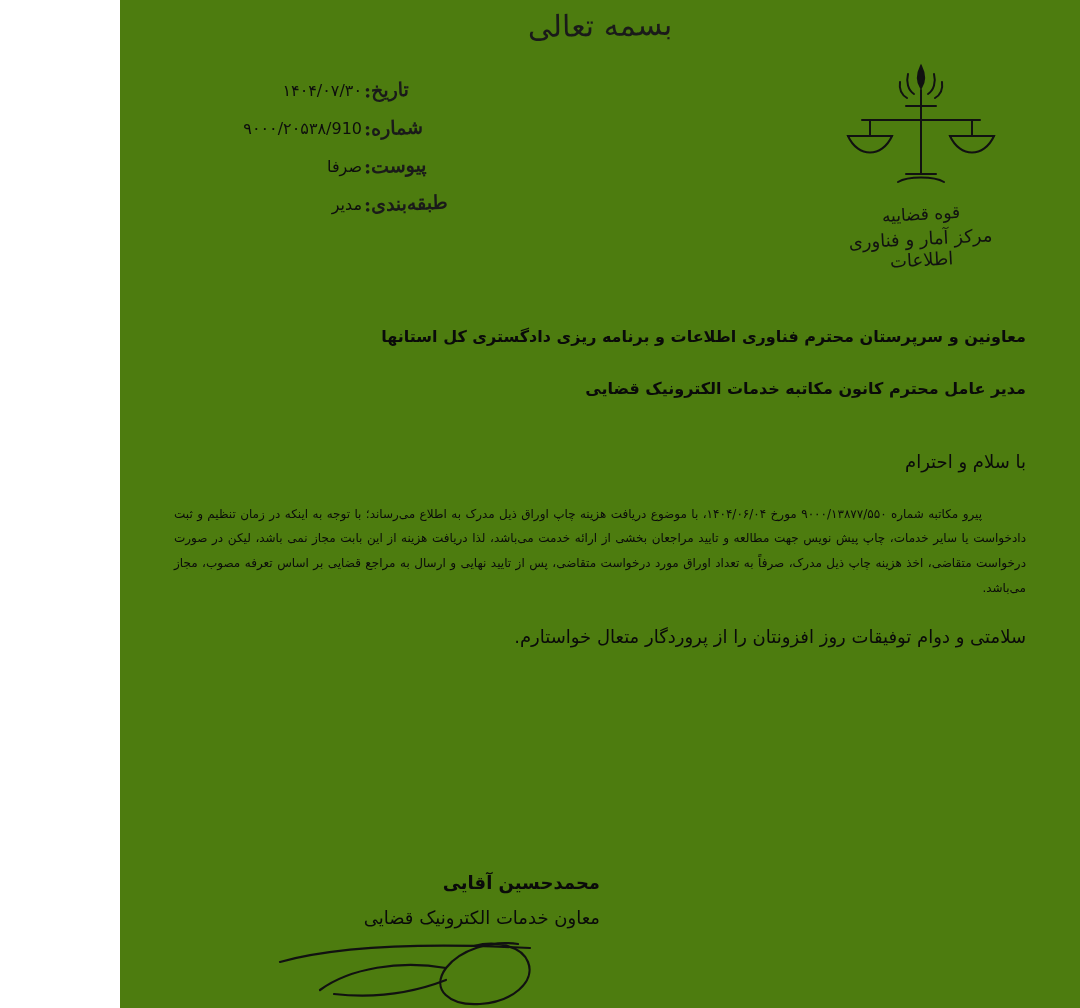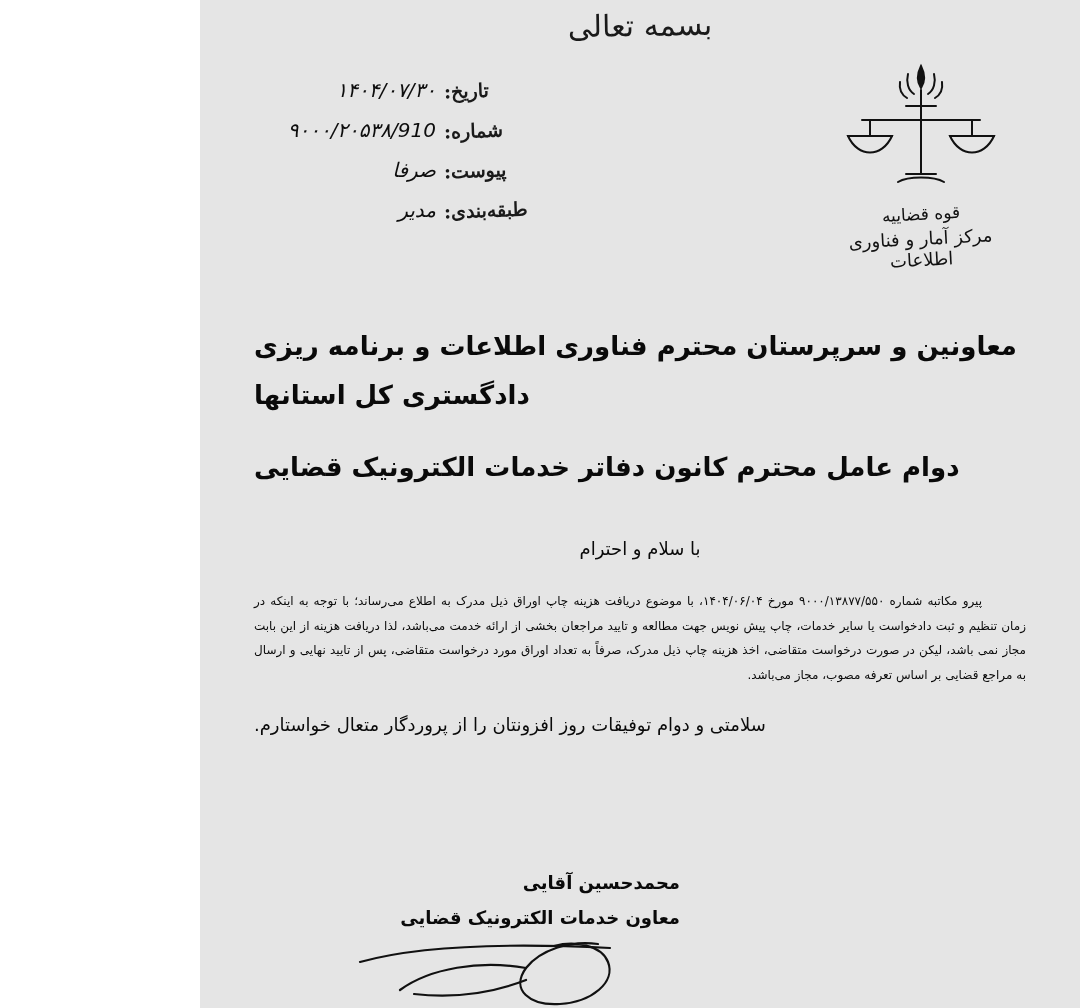--- a/index.html
+++ b/index.html
@@ -11,23 +11,23 @@
     width: 1080px;
     height: 1008px;
     position: relative;
     font-family: "DejaVu Sans", "Liberation Sans", sans-serif;
     color: #111111;
     overflow: hidden;
   }
 
   .page {
     position: relative;
-    width: 880px;
+    width: 960px;
     height: 1008px;
-    background: #e5e5e5;
+    background: #4d7c0f;
   }
 
   
   .basmala {
     position: absolute;
     top: 8px;
     left: 0;
     right: 0;
     text-align: center;
     font-family: "DejaVu Serif", "Liberation Serif", serif;
@@ -58,25 +58,24 @@
     font-family: "DejaVu Serif", "Liberation Serif", serif;
     font-size: 19px;
     color: #1a1a1a;
     min-width: 86px;
     text-align: left;
     font-weight: 600;
     transform: rotate(-2deg);
   }
   .meta-value {
     font-family: "DejaVu Sans", "Liberation Sans", sans-serif;
-    font-size: 20px;
+    font-size: 16px;
     color: #0d0d0d;
-    margin-right: 8px;
+    margin-right: 2px;
     white-space: nowrap;
-    font-style: italic;
   }
   .meta-row.r1 { margin-left: 58px; }
   .meta-row.r2 { margin-left: 30px; }
   .meta-row.r3 { margin-left: 86px; }
   .meta-row.r4 { margin-left: 86px; }
 
   
   .emblem {
     position: absolute;
     top: 62px;
@@ -105,66 +104,66 @@
   .body-wrap {
     position: absolute;
     top: 322px;
     right: 54px;
     left: 54px;
     direction: rtl;
   }
 
   .addressee {
     font-weight: bold;
-    font-size: 26px;
+    font-size: 16px;
     line-height: 1.9;
-    text-align: left;
+    text-align: right;
     color: #0a0a0a;
   }
   .addressee .line2 { margin-top: 22px; }
 
   .salutation {
     margin-top: 46px;
-    text-align: center;
+    text-align: right;
     font-size: 18px;
     color: #0a0a0a;
   }
 
   .para {
     margin-top: 30px;
     font-size: 12px;
     line-height: 2.05;
     text-align: justify;
     text-justify: inter-word;
     color: #0a0a0a;
   }
   .para.indent { text-indent: 44px; }
   .closing {
     margin-top: 26px;
     font-size: 18px;
-    text-align: left;
+    text-align: right;
     color: #0a0a0a;
   }
 
   
   .signature {
     position: absolute;
     top: 872px;
     left: 150px;
     width: 330px;
     text-align: right;
     direction: rtl;
   }
   .sig-name {
     font-weight: bold;
     font-size: 18px;
     color: #0a0a0a;
   }
   .sig-title {
-    font-weight: bold;
+    font-weight: normal;
     font-size: 18px;
     margin-top: 14px;
     color: #0a0a0a;
   }
   .sig-scribble {
     position: absolute;
     top: 26px;
     left: -10px;
     width: 340px;
     height: 120px;
@@ -228,21 +227,21 @@
         </g>
       </svg>
     </span>
     <div class="emblem-caption1">قوه قضاییه</div>
     <div class="emblem-caption2">مرکز آمار و فناوری اطلاعات</div>
   </div>
 
   <div class="body-wrap">
     <div class="addressee">
       <div class="line1">معاونین و سرپرستان محترم فناوری اطلاعات و برنامه ریزی دادگستری کل استانها</div>
-      <div class="line2">دوام عامل محترم کانون دفاتر خدمات الکترونیک قضایی</div>
+      <div class="line2">مدیر عامل محترم کانون مکاتبه خدمات الکترونیک قضایی</div>
     </div>
 
     <div class="salutation">با سلام و احترام</div>
 
     <div class="para indent">پیرو مکاتبه شماره ۹۰۰۰/۱۳۸۷۷/۵۵۰ مورخ ۱۴۰۴/۰۶/۰۴، با موضوع دریافت هزینه چاپ اوراق ذیل مدرک به اطلاع می‌رساند؛ با توجه به اینکه در زمان تنظیم و ثبت دادخواست یا سایر خدمات، چاپ پیش نویس جهت مطالعه و تایید مراجعان بخشی از ارائه خدمت می‌باشد، لذا دریافت هزینه از این بابت مجاز نمی باشد، لیکن در صورت درخواست متقاضی، اخذ هزینه چاپ ذیل مدرک، صرفاً به تعداد اوراق مورد درخواست متقاضی، پس از تایید نهایی و ارسال به مراجع قضایی بر اساس تعرفه مصوب، مجاز می‌باشد.</div>
 
     <div class="closing">سلامتی و دوام توفیقات روز افزونتان را از پروردگار متعال خواستارم.</div>
   </div>
 
   <div class="signature">

